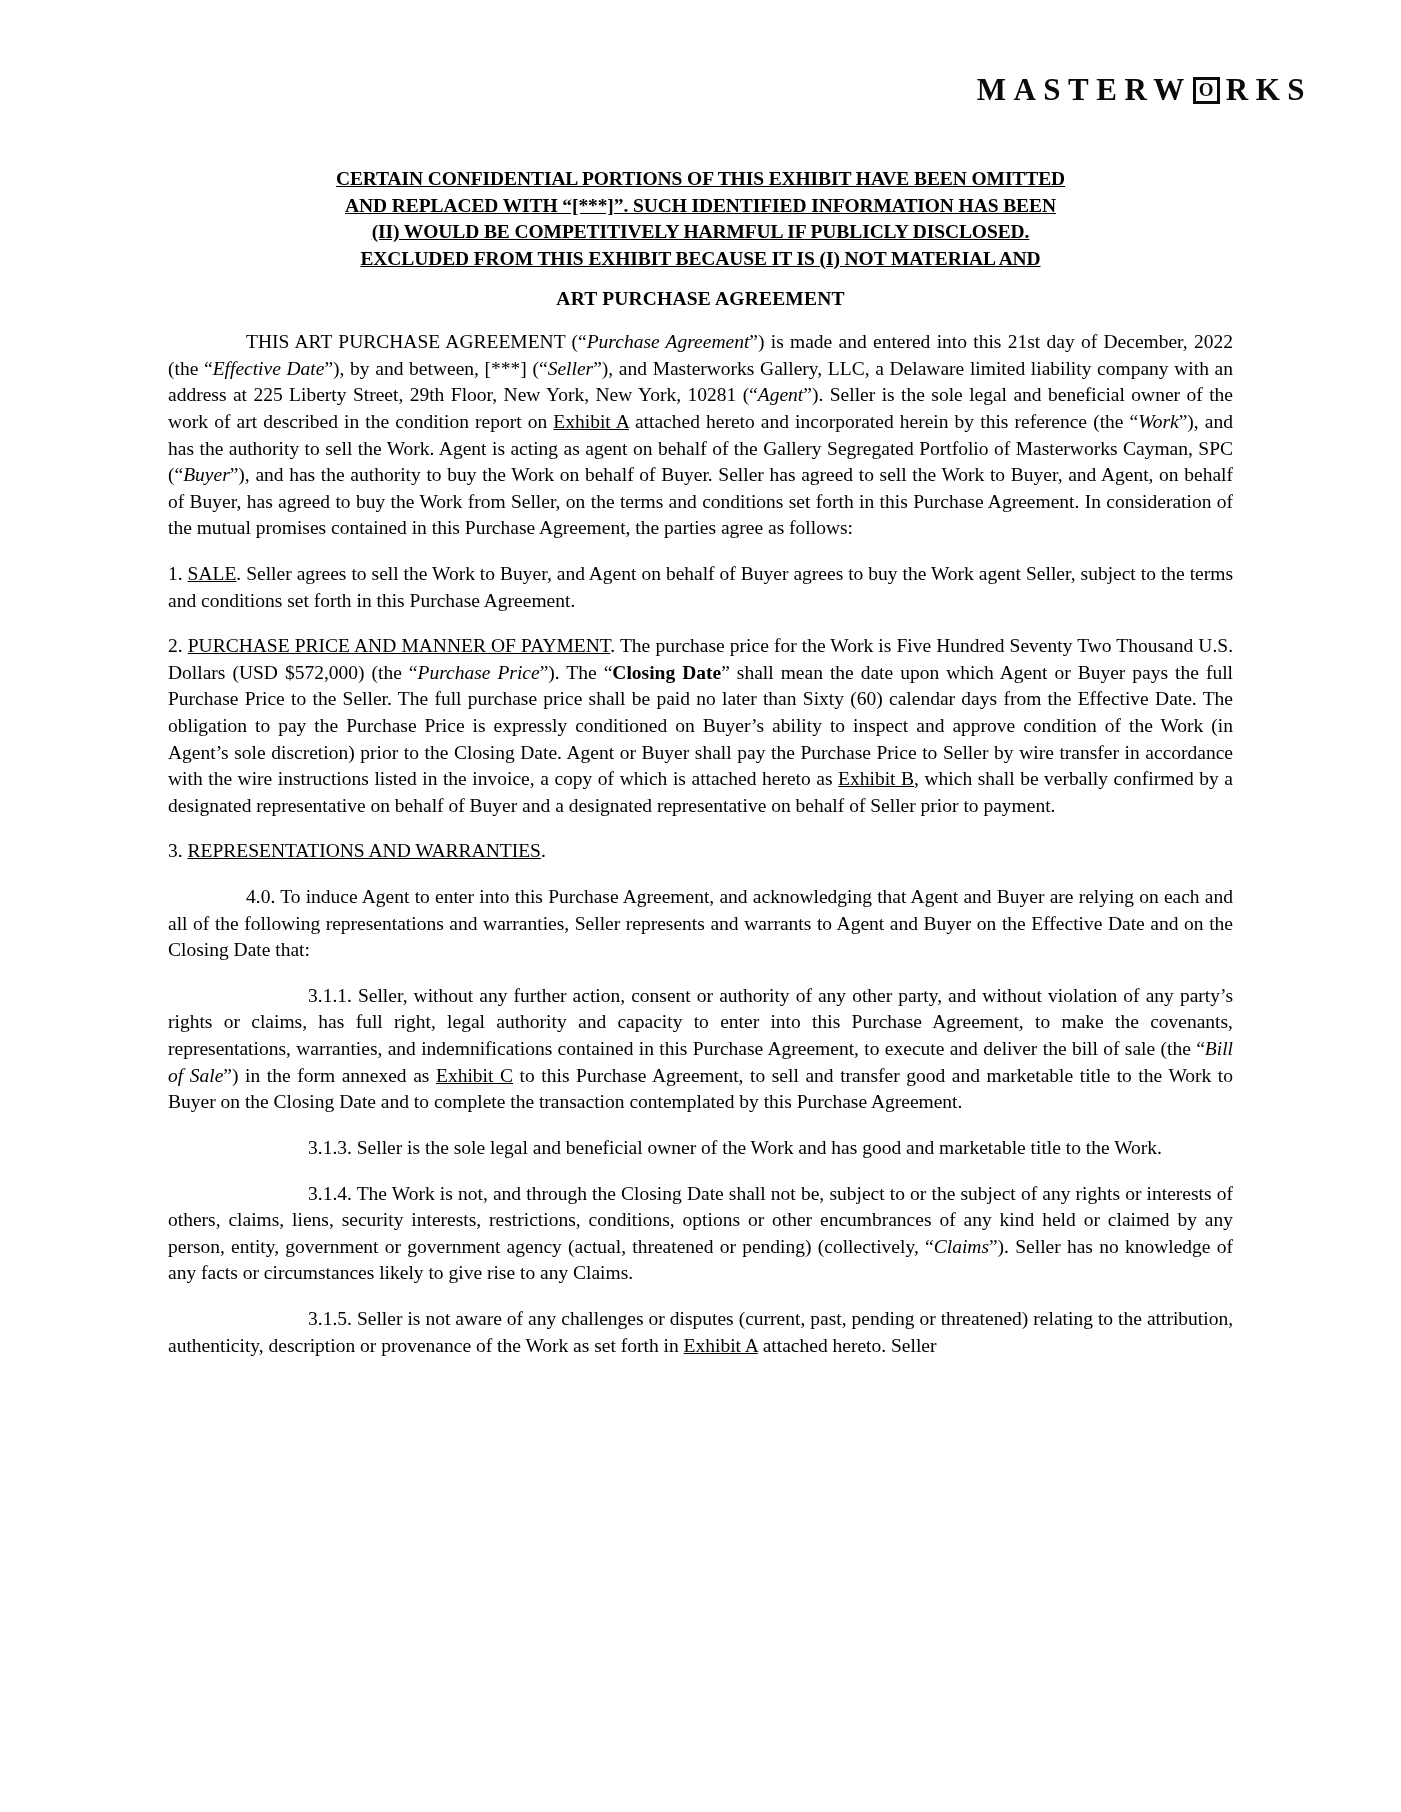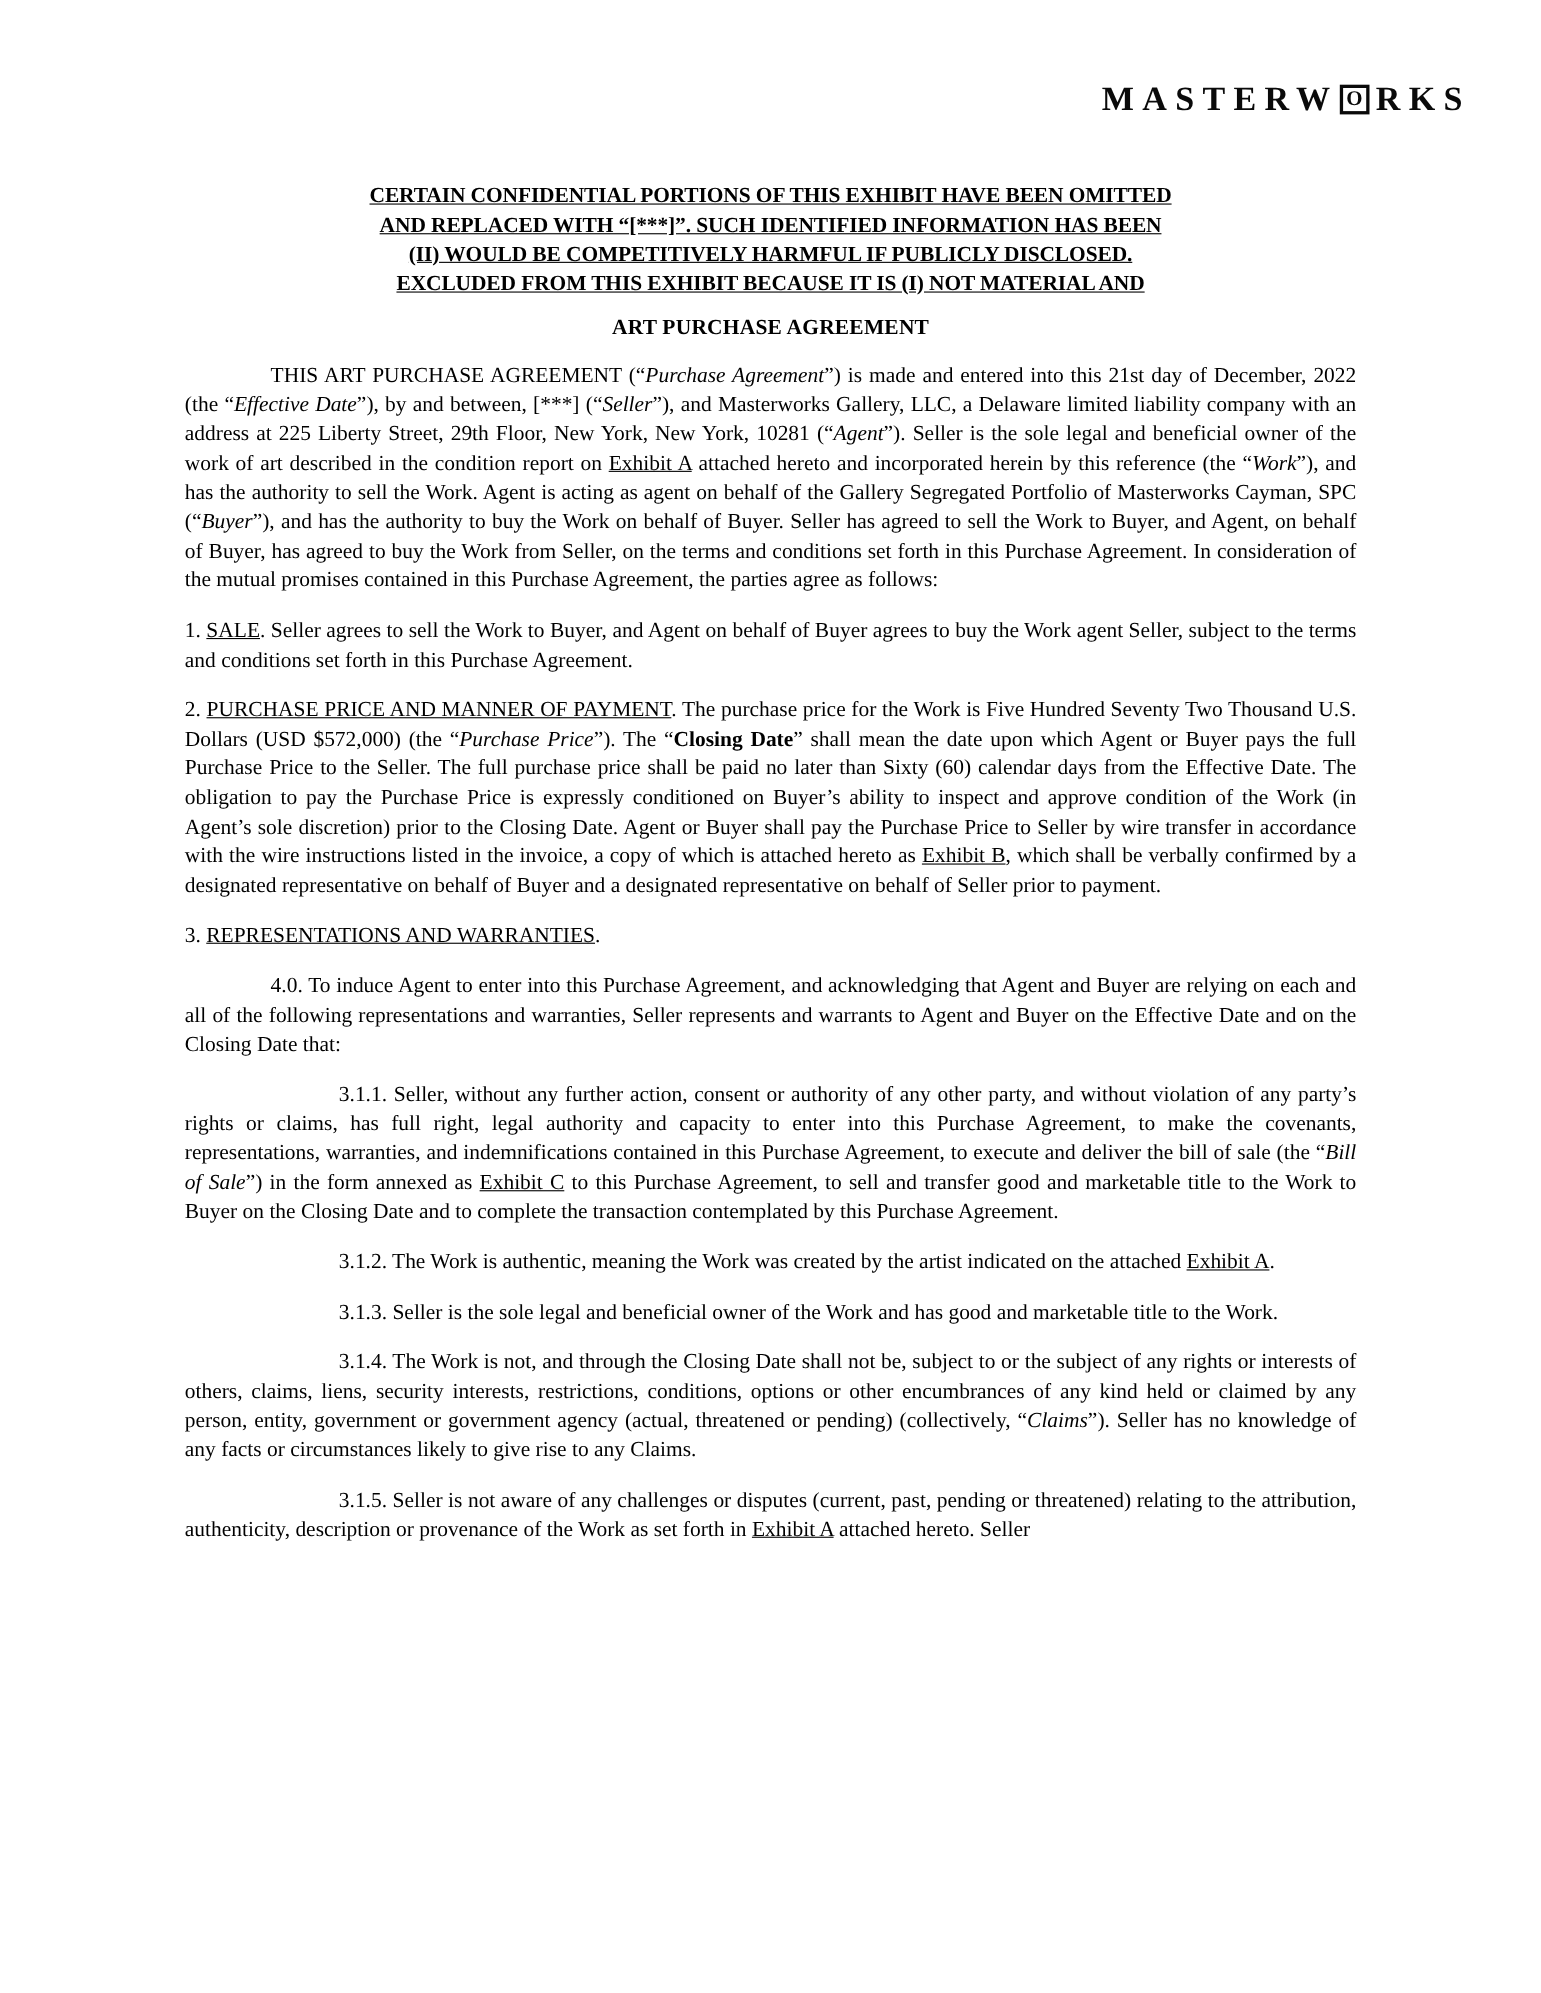--- a/index.html
+++ b/index.html
@@ -16,21 +16,21 @@
     height: 1812px;
     margin: 0 auto;
     background: #ffffff;
     position: relative;
     box-sizing: border-box;
     padding: 0;
   }
   .logo-row {
     display: flex;
     justify-content: flex-end;
-    padding: 72px 64px 0 0;
+    padding: 72px 89px 0 0;
   }
   .logo {
     font-family: "Liberation Serif", serif;
     font-weight: bold;
     font-size: 31px;
     letter-spacing: 7.5px;
     color: #0a0a0a;
     display: flex;
     align-items: center;
     white-space: nowrap;
@@ -119,21 +119,20 @@
     <p class="para"><span>1. </span><span class="u">SALE</span><span>. Seller agrees to sell the Work to Buyer, and Agent on behalf of Buyer agrees to buy the Work agent Seller, subject to the terms and conditions set forth in this Purchase Agreement.</span></p>
 
     <p class="para"><span>2. </span><span class="u">PURCHASE PRICE AND MANNER OF PAYMENT</span><span>. The purchase price for the Work is Five Hundred Seventy Two Thousand U.S. Dollars (USD $572,000) (the “</span><span class="bi">Purchase Price</span><span>”). The “</span><span class="b">Closing Date</span><span>” shall mean the date upon which Agent or Buyer pays the full Purchase Price to the Seller. The full purchase price shall be paid no later than Sixty (60) calendar days from the Effective Date.  The obligation to pay the Purchase Price is expressly conditioned on Buyer’s ability to inspect and approve condition of the Work (in Agent’s sole discretion) prior to the Closing Date. Agent or Buyer shall pay the Purchase Price to Seller by wire transfer in accordance with the wire instructions listed in the invoice, a copy of which is attached hereto as </span><span class="u">Exhibit B</span><span>, which shall be verbally confirmed by a designated representative on behalf of Buyer and a designated representative on behalf of Seller prior to payment.</span></p>
 
     <p class="para"><span>3. </span><span class="u">REPRESENTATIONS AND WARRANTIES</span><span>.</span></p>
 
     <p class="para indent-1"><span>4.0. </span><span>To induce Agent to enter into this Purchase Agreement, and acknowledging that Agent and Buyer are relying on each and all of the following representations and warranties, Seller represents and warrants to Agent and Buyer on the Effective Date and on the Closing Date that:</span></p>
 
     <p class="para indent-2"><span>3.1.1. </span><span>Seller, without any further action, consent or authority of any other party, and without violation of any party’s rights or claims, has full right, legal authority and capacity to enter into this Purchase Agreement, to make the covenants, representations, warranties, and indemnifications contained in this Purchase Agreement, to execute and deliver the bill of sale (the “</span><span class="bi">Bill of Sale</span><span>”) in the form annexed as </span><span class="u">Exhibit C</span><span> to this Purchase Agreement, to sell and transfer good and marketable title to the Work to Buyer on the Closing Date and to complete the transaction contemplated by this Purchase Agreement.</span></p>
 
-    <p class="para indent-2"><span>3.1.2. </span><span>The Work is authentic, meaning the Work was created by the artist indicated on the attached </span><span class="u">Exhibit A</span><span>.</span></p>
 
     <p class="para indent-2"><span>3.1.3. </span><span>Seller is the sole legal and beneficial owner of the Work and has good and marketable title to the Work.</span></p>
 
     <p class="para indent-2"><span>3.1.4. </span><span>The Work is not, and through the Closing Date shall not be, subject to or the subject of any rights or interests of others, claims, liens, security interests, restrictions, conditions, options or other encumbrances of any kind held or claimed by any person, entity, government or government agency (actual, threatened or pending) (collectively, “</span><span class="bi">Claims</span><span>”). Seller has no knowledge of any facts or circumstances likely to give rise to any Claims.</span></p>
 
     <p class="para indent-2"><span>3.1.5. </span><span>Seller is not aware of any challenges or disputes (current, past, pending or threatened) relating to the attribution, authenticity, description or provenance of the Work as set forth in </span><span class="u">Exhibit A</span><span> attached hereto. Seller</span></p>
 
   </div>
 </div>
 

